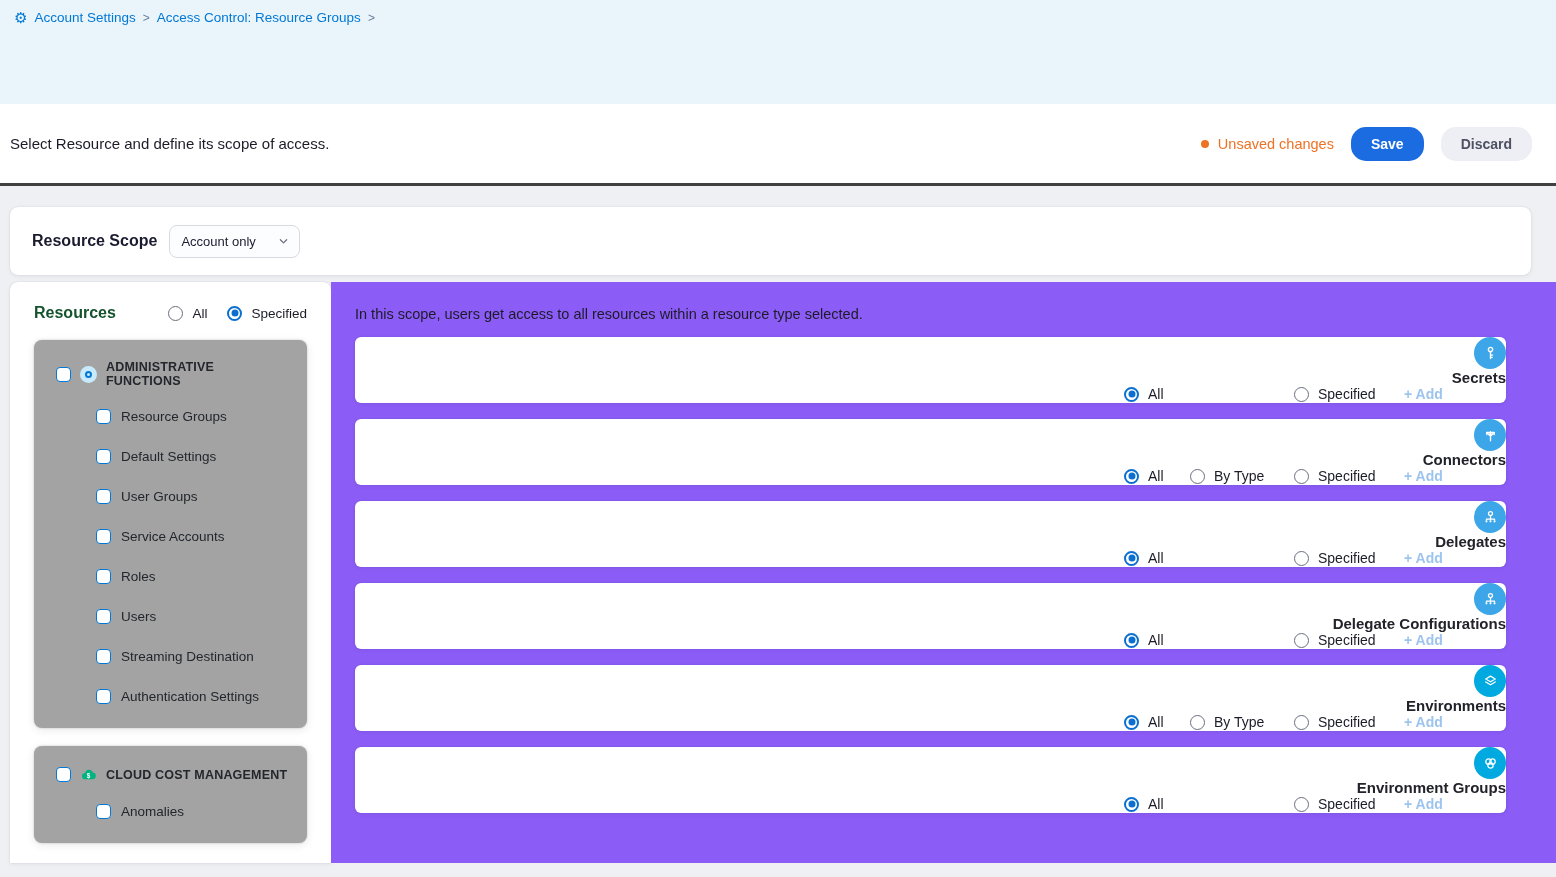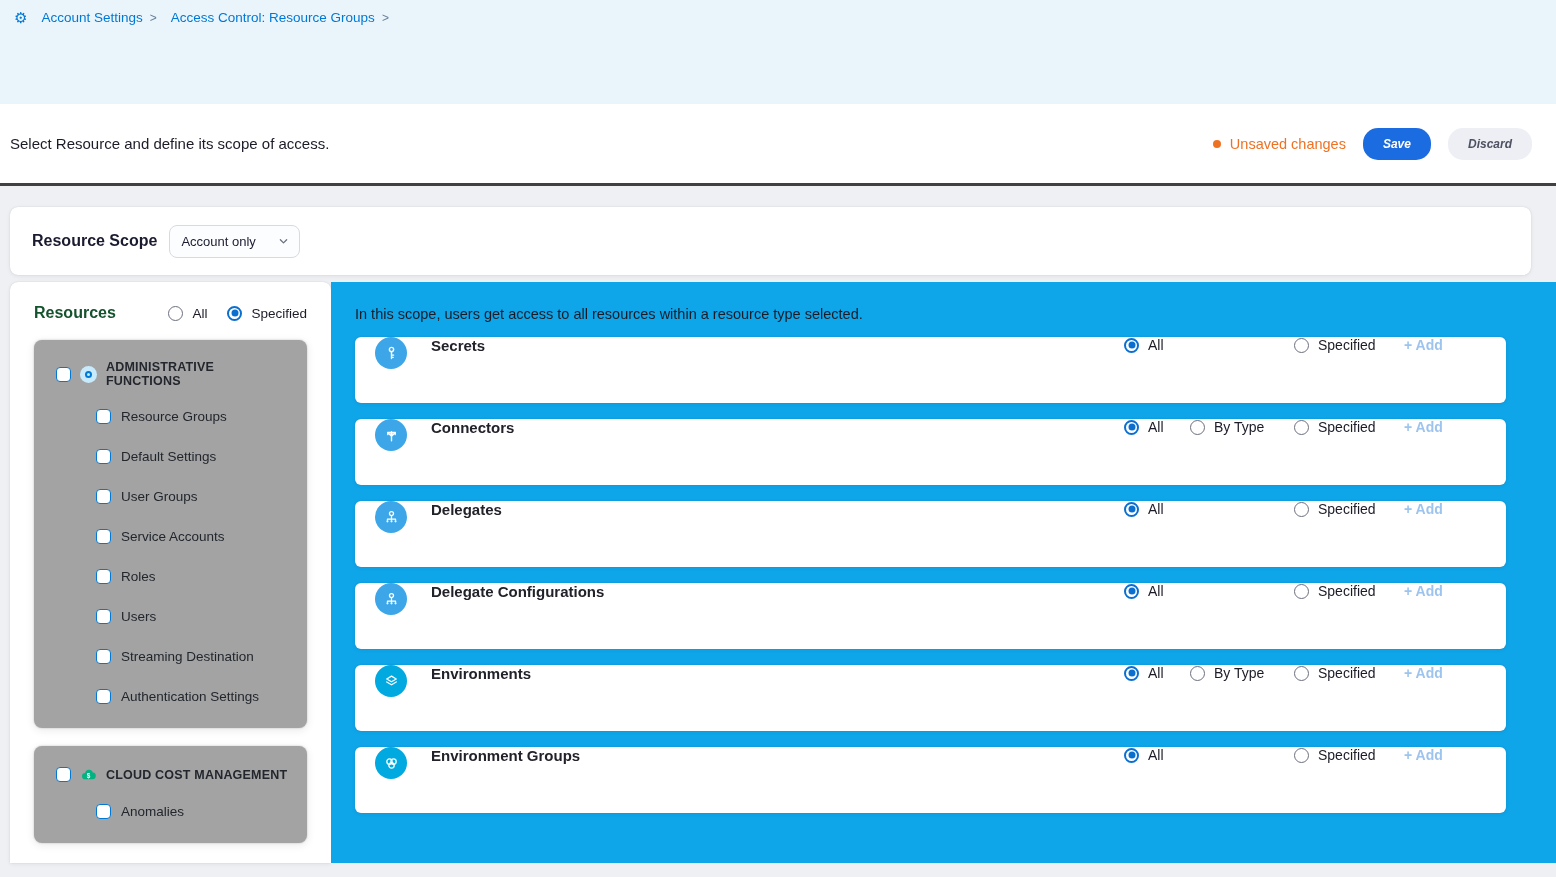--- a/index.html
+++ b/index.html
@@ -3,36 +3,36 @@
 <meta charset="utf-8">
 <style>
   * { margin:0; padding:0; box-sizing:border-box; }
   html,body { width:1556px; height:877px; overflow:hidden; }
   body { font-family:"Liberation Sans", sans-serif; background:#eef0f3; color:#1c1c28; }
 
   
   .page-header { height:104px; background:#e9f4fb; padding:10px 26px 0 14px; }
   .breadcrumb { display:flex; align-items:center; gap:7px; font-size:13.5px; }
   .crumb-gear { color:#0278d5; font-size:15px; line-height:1; }
-  .crumb-link { color:#0278d5; cursor:pointer;margin-left:7px; }
+  .crumb-link { color:#0278d5; cursor:pointer; }
   .crumb-sep { color:#6a7f9b; font-size:12px; }
   .title-row { display:flex; align-items:flex-end; justify-content:space-between; margin-top:18px; padding-left:10px; }
   .page-title { font-size:19px; font-weight:700; color:#1b1b30; }
   .meta { display:flex; align-items:center; gap:10px; font-size:13px; padding-bottom:2px; }
   .meta-label { color:#77787e; font-size:12px; letter-spacing:.3px; }
   .meta-value { color:#1c1c28; }
   .meta-sep { color:#c3c8d4; font-size:15px; padding:0 2px; }
 
   
   .toolbar { height:82px; background:#ffffff; border-bottom:3px solid #404040; display:flex; align-items:center; padding:0 24px 0 10px; }
   .toolbar-desc { font-size:15px; color:#1c1c28; }
   .toolbar-right { margin-left:auto; display:flex; align-items:center; gap:17px; }
   .unsaved { display:flex; align-items:center; gap:9px; color:#ee7224; font-size:14.5px; }
   .unsaved-dot { width:8px; height:8px; border-radius:50%; background:#ee7224; }
-  .btn { border:none; border-radius:15px; font-family:"Liberation Sans", sans-serif; font-size:12px; font-weight:700; padding:9px 20px; cursor:pointer;font-style:italic; }
+  .btn { border:none; border-radius:15px; font-family:"Liberation Sans", sans-serif; font-size:14px; font-weight:700; padding:9px 20px; cursor:pointer; }
   .btn-save { background:#1b6be1; color:#ffffff; }
   .btn-discard { background:#edeff5; color:#4e5162; margin-left:0; }
 
   
   .scope-card { margin:21px 25px 0 10px; height:68px; background:#ffffff; border-radius:8px;
     box-shadow:0 0 1px rgba(40,41,61,.2), 0 1px 4px rgba(40,41,61,.08);
     display:flex; align-items:center; padding-left:22px; }
   .scope-label { font-size:16px; font-weight:700; color:#1b1b30; }
   .scope-select { margin-left:12px; width:131px; height:33px; border:1px solid #d8dae2; border-radius:8px;
     background:#fcfdfe; display:flex; align-items:center; padding:0 11px; cursor:pointer; }
@@ -63,25 +63,25 @@
   .cbox { width:15px; height:15px; border:1.6px solid #0278d5; border-radius:4px; background:#ffffff; flex-shrink:0; cursor:pointer; }
   .radio { display:flex; align-items:center; gap:9px; cursor:pointer; }
   .rc { width:15px; height:15px; border-radius:50%; border:1.6px solid #6b6f7f; background:#fff; position:relative; flex-shrink:0; }
   .radio.checked .rc { border:2px solid #0b6fd0; }
   .radio.checked .rc::after { content:""; position:absolute; left:50%; top:50%; transform:translate(-50%,-50%);
     width:7px; height:7px; border-radius:50%; background:#0b6fd0; }
   .rl { font-size:14px; color:#1c1c28; }
   .sidebar-modes .rl { font-size:13.5px; }
 
   
-  .main-panel { flex:1; background:#0ea5e9; padding:24px 50px 0 24px; }
+  .main-panel { flex:1; background:#8b5cf6; padding:24px 50px 0 24px; }
   .instruction { font-size:14.5px; color:#1c1c28; margin-bottom:15px; }
   .res-row { height:66px; background:#ffffff; border-radius:6px; margin-bottom:16px;
     box-shadow:0 0 1px rgba(40,41,61,.25), 0 1px 4px rgba(40,41,61,.07);
-    display:flex; align-items:flex-start; padding:0 0 0 20px; }
+    display:flex; align-items:flex-end; padding:0 0 0 20px;flex-direction:column; }
   .res-icon { width:32px; height:32px; border-radius:50%; display:flex; align-items:center; justify-content:center; flex-shrink:0; }
   .res-icon svg { display:block; }
   .res-name { margin-left:24px; font-size:15px; font-weight:700; color:#22222a; }
   .opts { margin-left:auto; display:grid; grid-template-columns:66px 104px 110px 62px; align-items:center; margin-right:40px; }
   .add-link { color:#9dc4ee; font-size:14px; font-weight:700; cursor:pointer; text-align:left; }
   .cell-empty { }
 </style>
 </head>
 <body>
 

